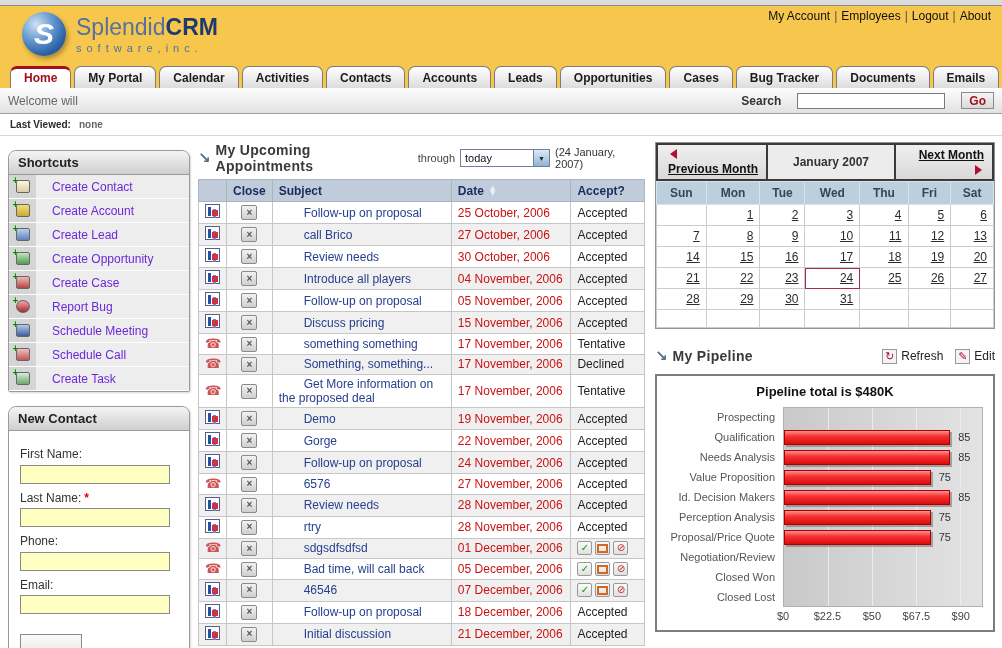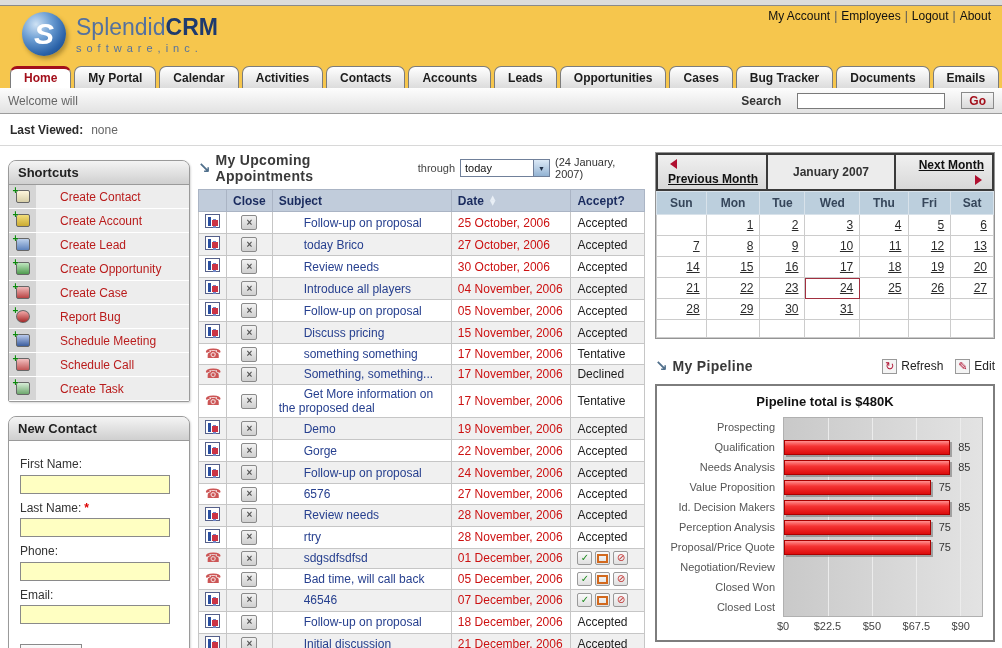--- a/index.html
+++ b/index.html
@@ -30,22 +30,22 @@
   .tab.active { background:#ffffff; color:#a30f1b; border-top:3px solid #a30f1b; padding-top:2px; }
 
   .welcome-bar { height:26px; background:linear-gradient(#fdfdfd,#e2e2e2); border-bottom:1px solid #9c9c9c;
     display:flex; justify-content:space-between; align-items:center; padding:0 8px; }
   .welcome-text { font-size:12px; color:#666; }
   .search-area { display:flex; align-items:center; gap:16px; }
   .search-label { font-size:12px; font-weight:bold; color:#333; }
   .search-input { width:148px; height:16px; border:1px solid #7a7a7a; font-size:11px; padding:0 3px; }
   .go-btn { font-size:12px; font-weight:bold; color:#a30f1b; background:linear-gradient(#f6f6f6,#d9d9d9);
     border:1px solid #8a8a8a; padding:0 7px; height:17px; cursor:pointer; }
-  .lastviewed-bar { height:32px; background:#fff; border-bottom:1px solid #d8d8d8; display:flex;
-    align-items:center; padding:0 10px; font-size:12px; }
+  .lastviewed-bar { height:22px; background:#fff; border-bottom:1px solid #d8d8d8; display:flex;
+    align-items:center; padding:0 10px; font-size:10px;font-weight:bold; }
   .lastviewed-bar b { color:#2b2b2b; margin-right:8px; }
   .lastviewed-bar span { color:#666; }
 
   
   .content { position:relative; height:517px; }
   .col-left  { position:absolute; left:8px;  top:14px; width:182px; }
   .col-mid   { position:absolute; left:198px; top:6px; width:447px; }
   .col-right { position:absolute; left:655px; top:6px; width:340px; }
 
   
@@ -61,21 +61,21 @@
     font-size:10px; text-shadow:0 0 1px #fff; }
   [data-name="create-contact-icon"]    { background:linear-gradient(#fdf6dc,#d8cfa8); }
   [data-name="create-account-icon"]    { background:linear-gradient(#f2dd7a,#cbab32); }
   [data-name="create-lead-icon"]       { background:linear-gradient(#bcd0ec,#5d82bc); }
   [data-name="create-opportunity-icon"]{ background:linear-gradient(#bfe6bf,#4f9b4f); }
   [data-name="create-case-icon"]       { background:linear-gradient(#f0b9b9,#b94444); }
   [data-name="report-bug-icon"]        { background:linear-gradient(#f3a9a9,#a52a2a); border-radius:50%; }
   [data-name="schedule-meeting-icon"]  { background:linear-gradient(#b9c9ec,#3c5e9e); }
   [data-name="schedule-call-icon"]     { background:linear-gradient(#f3c0c0,#c05555); }
   [data-name="create-task-icon"]       { background:linear-gradient(#d6ecd6,#6ea86e); }
-  .sc-label { font-size:12px; color:#b91c1c; padding-left:24px; }
+  .sc-label { font-size:12px; color:#6d28d9; padding-left:16px; }
 
   .nc-body { background:#fff; padding:9px 11px 18px; }
   .nc-label { font-size:12px; color:#333; margin:7px 0 3px; }
   .nc-label .req { color:#d00; font-weight:bold; margin-left:3px; }
   .nc-input { width:150px; height:19px; background:#ffffc2; border:1px solid #8a8a8a; font-size:12px; padding:0 3px; }
   .save-btn { margin-top:20px; font-size:13px; color:#555; background:linear-gradient(#fafafa,#d8d8d8);
     border:1px solid #8a8a8a; padding:14px 15px; cursor:pointer; }
 
   
   .section-head { display:flex; align-items:center; }
@@ -309,21 +309,21 @@
           <tr data-name="appointment-row">
             <td class="c-icon"><span class="apt-ic meeting" data-name="meeting-icon"></span></td>
             <td class="c-close"><button class="close-btn" data-name="close-button">×</button></td>
             <td class="c-subj"><a class="subj-link" data-name="subject-link">Follow-up on proposal</a></td>
             <td class="c-date" data-name="date-cell">25 October, 2006</td>
             <td class="c-acc" data-name="accept-status">Accepted</td>
           </tr>
           <tr class="alt" data-name="appointment-row">
             <td class="c-icon"><span class="apt-ic meeting" data-name="meeting-icon"></span></td>
             <td class="c-close"><button class="close-btn" data-name="close-button">×</button></td>
-            <td class="c-subj"><a class="subj-link" data-name="subject-link">today Brico</a></td>
+            <td class="c-subj"><a class="subj-link" data-name="subject-link">call Brico</a></td>
             <td class="c-date" data-name="date-cell">27 October, 2006</td>
             <td class="c-acc" data-name="accept-status">Accepted</td>
           </tr>
           <tr data-name="appointment-row">
             <td class="c-icon"><span class="apt-ic meeting" data-name="meeting-icon"></span></td>
             <td class="c-close"><button class="close-btn" data-name="close-button">×</button></td>
             <td class="c-subj"><a class="subj-link" data-name="subject-link">Review needs</a></td>
             <td class="c-date" data-name="date-cell">30 October, 2006</td>
             <td class="c-acc" data-name="accept-status">Accepted</td>
           </tr>

